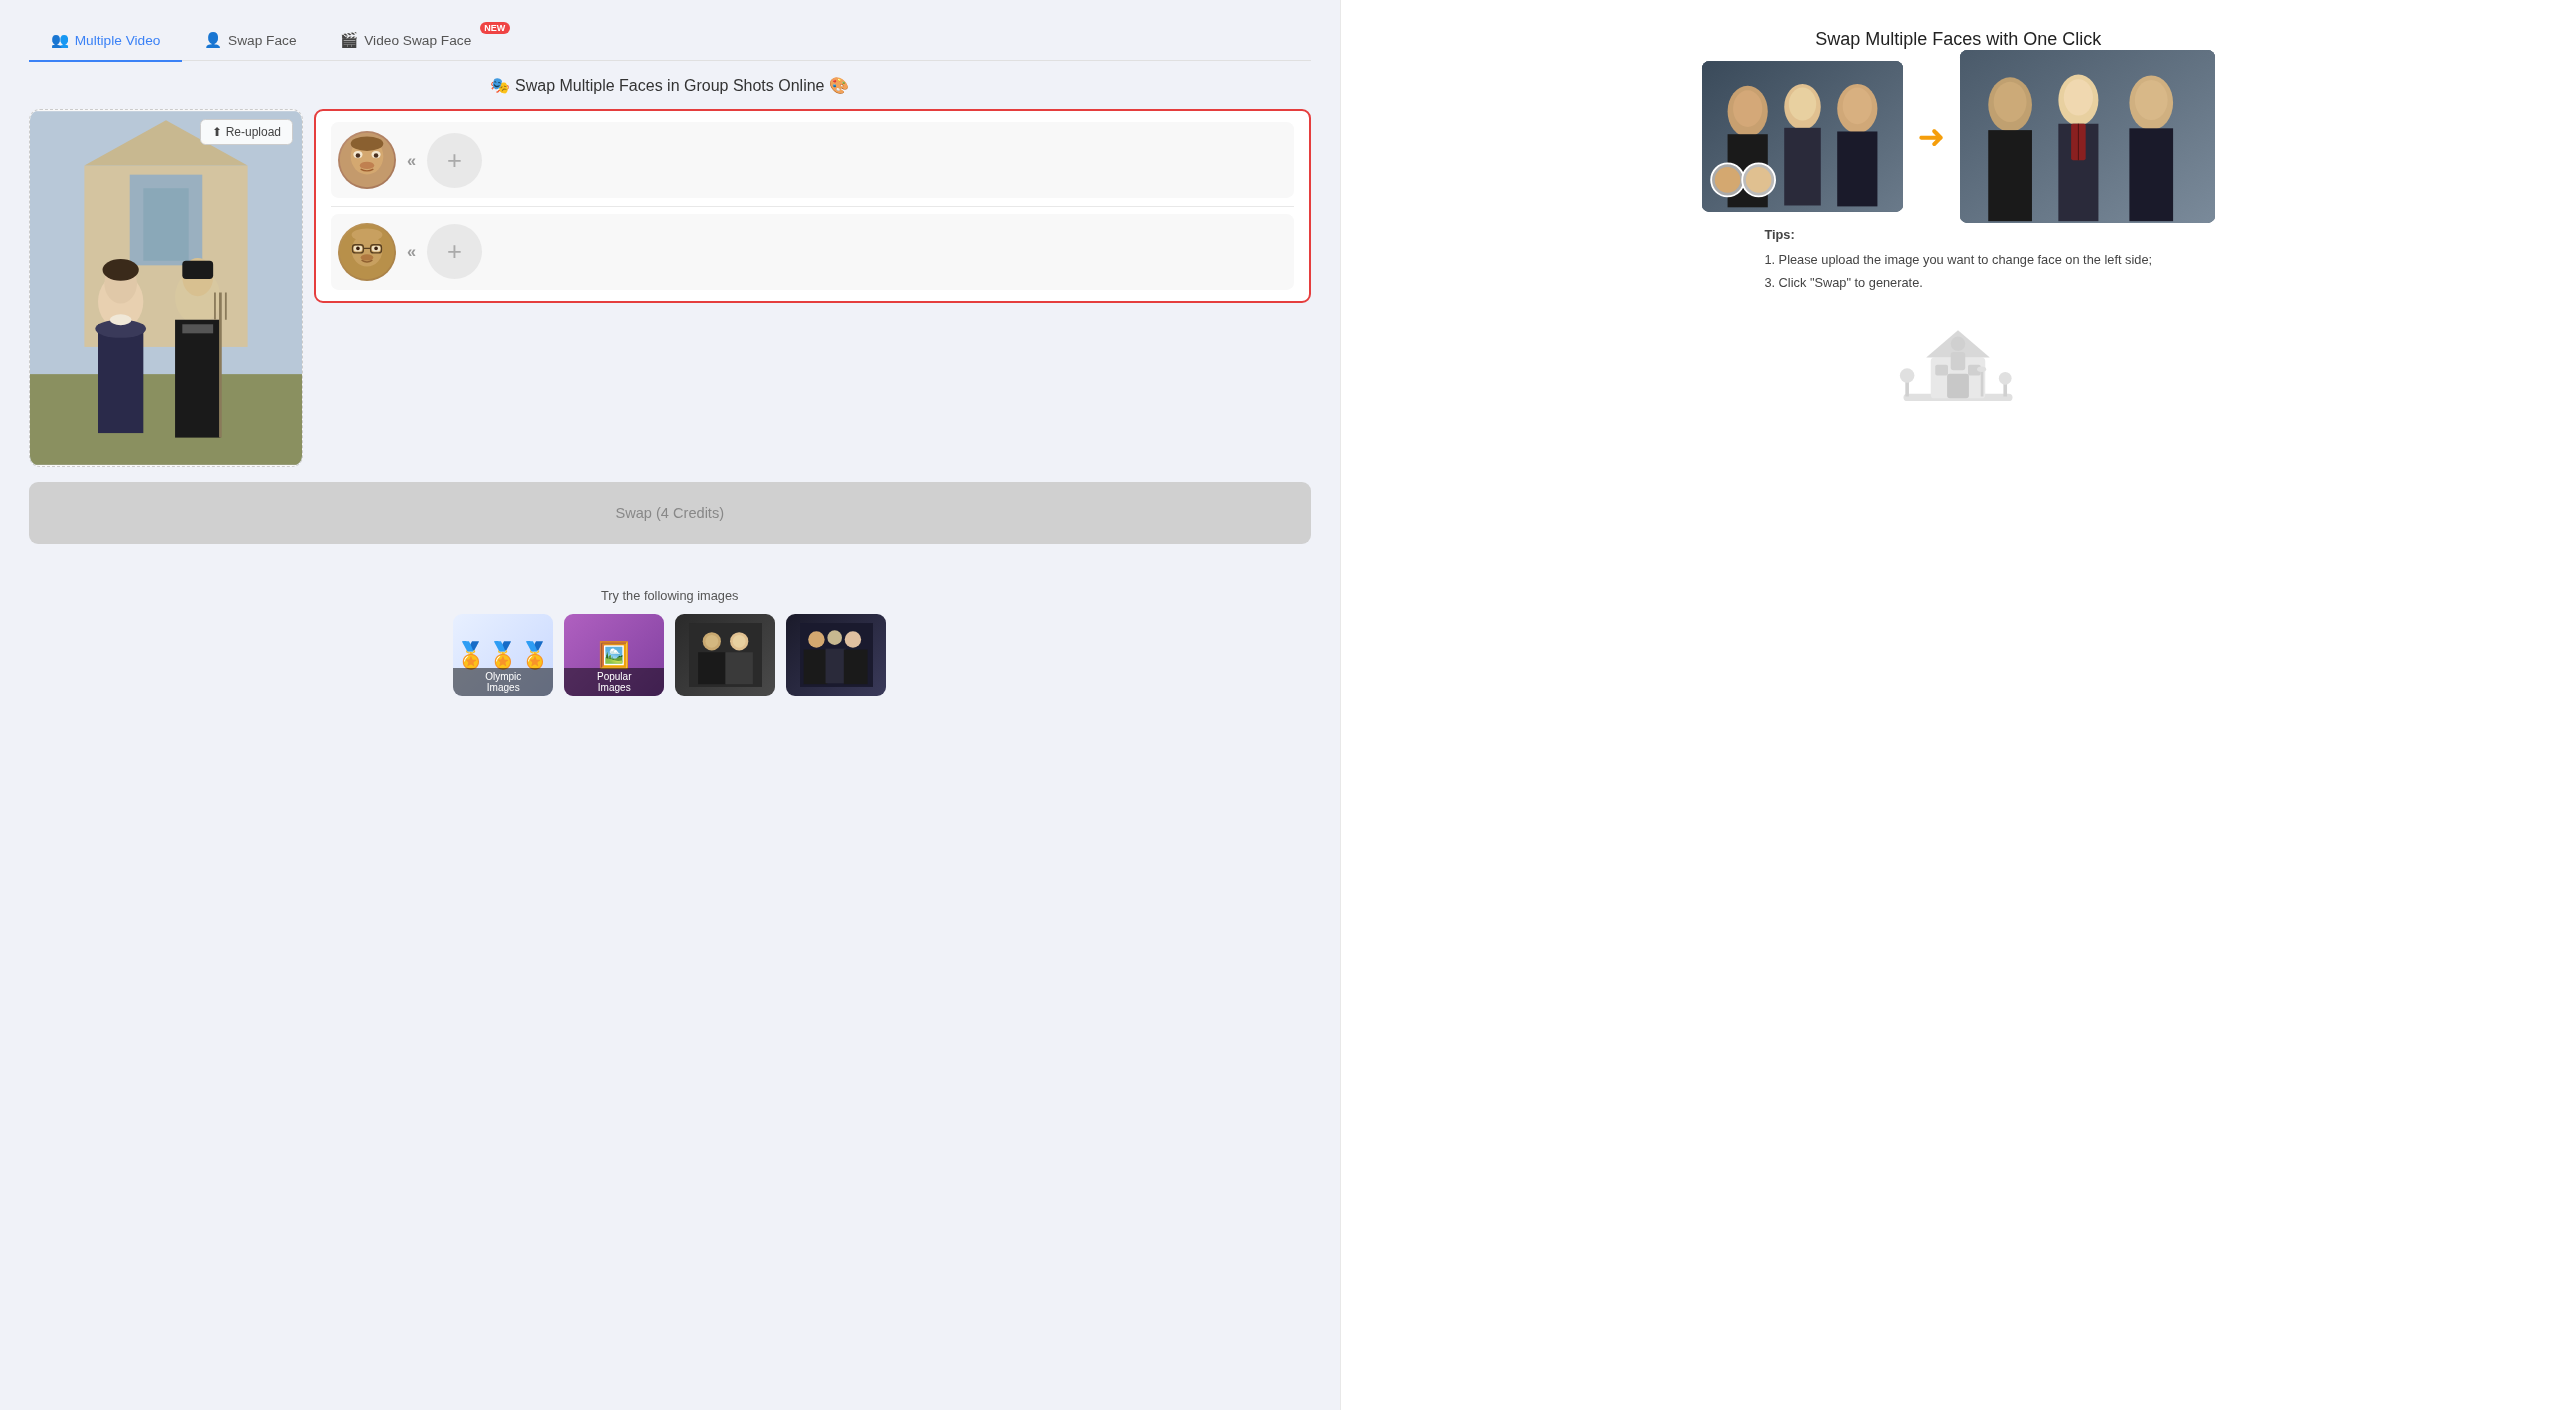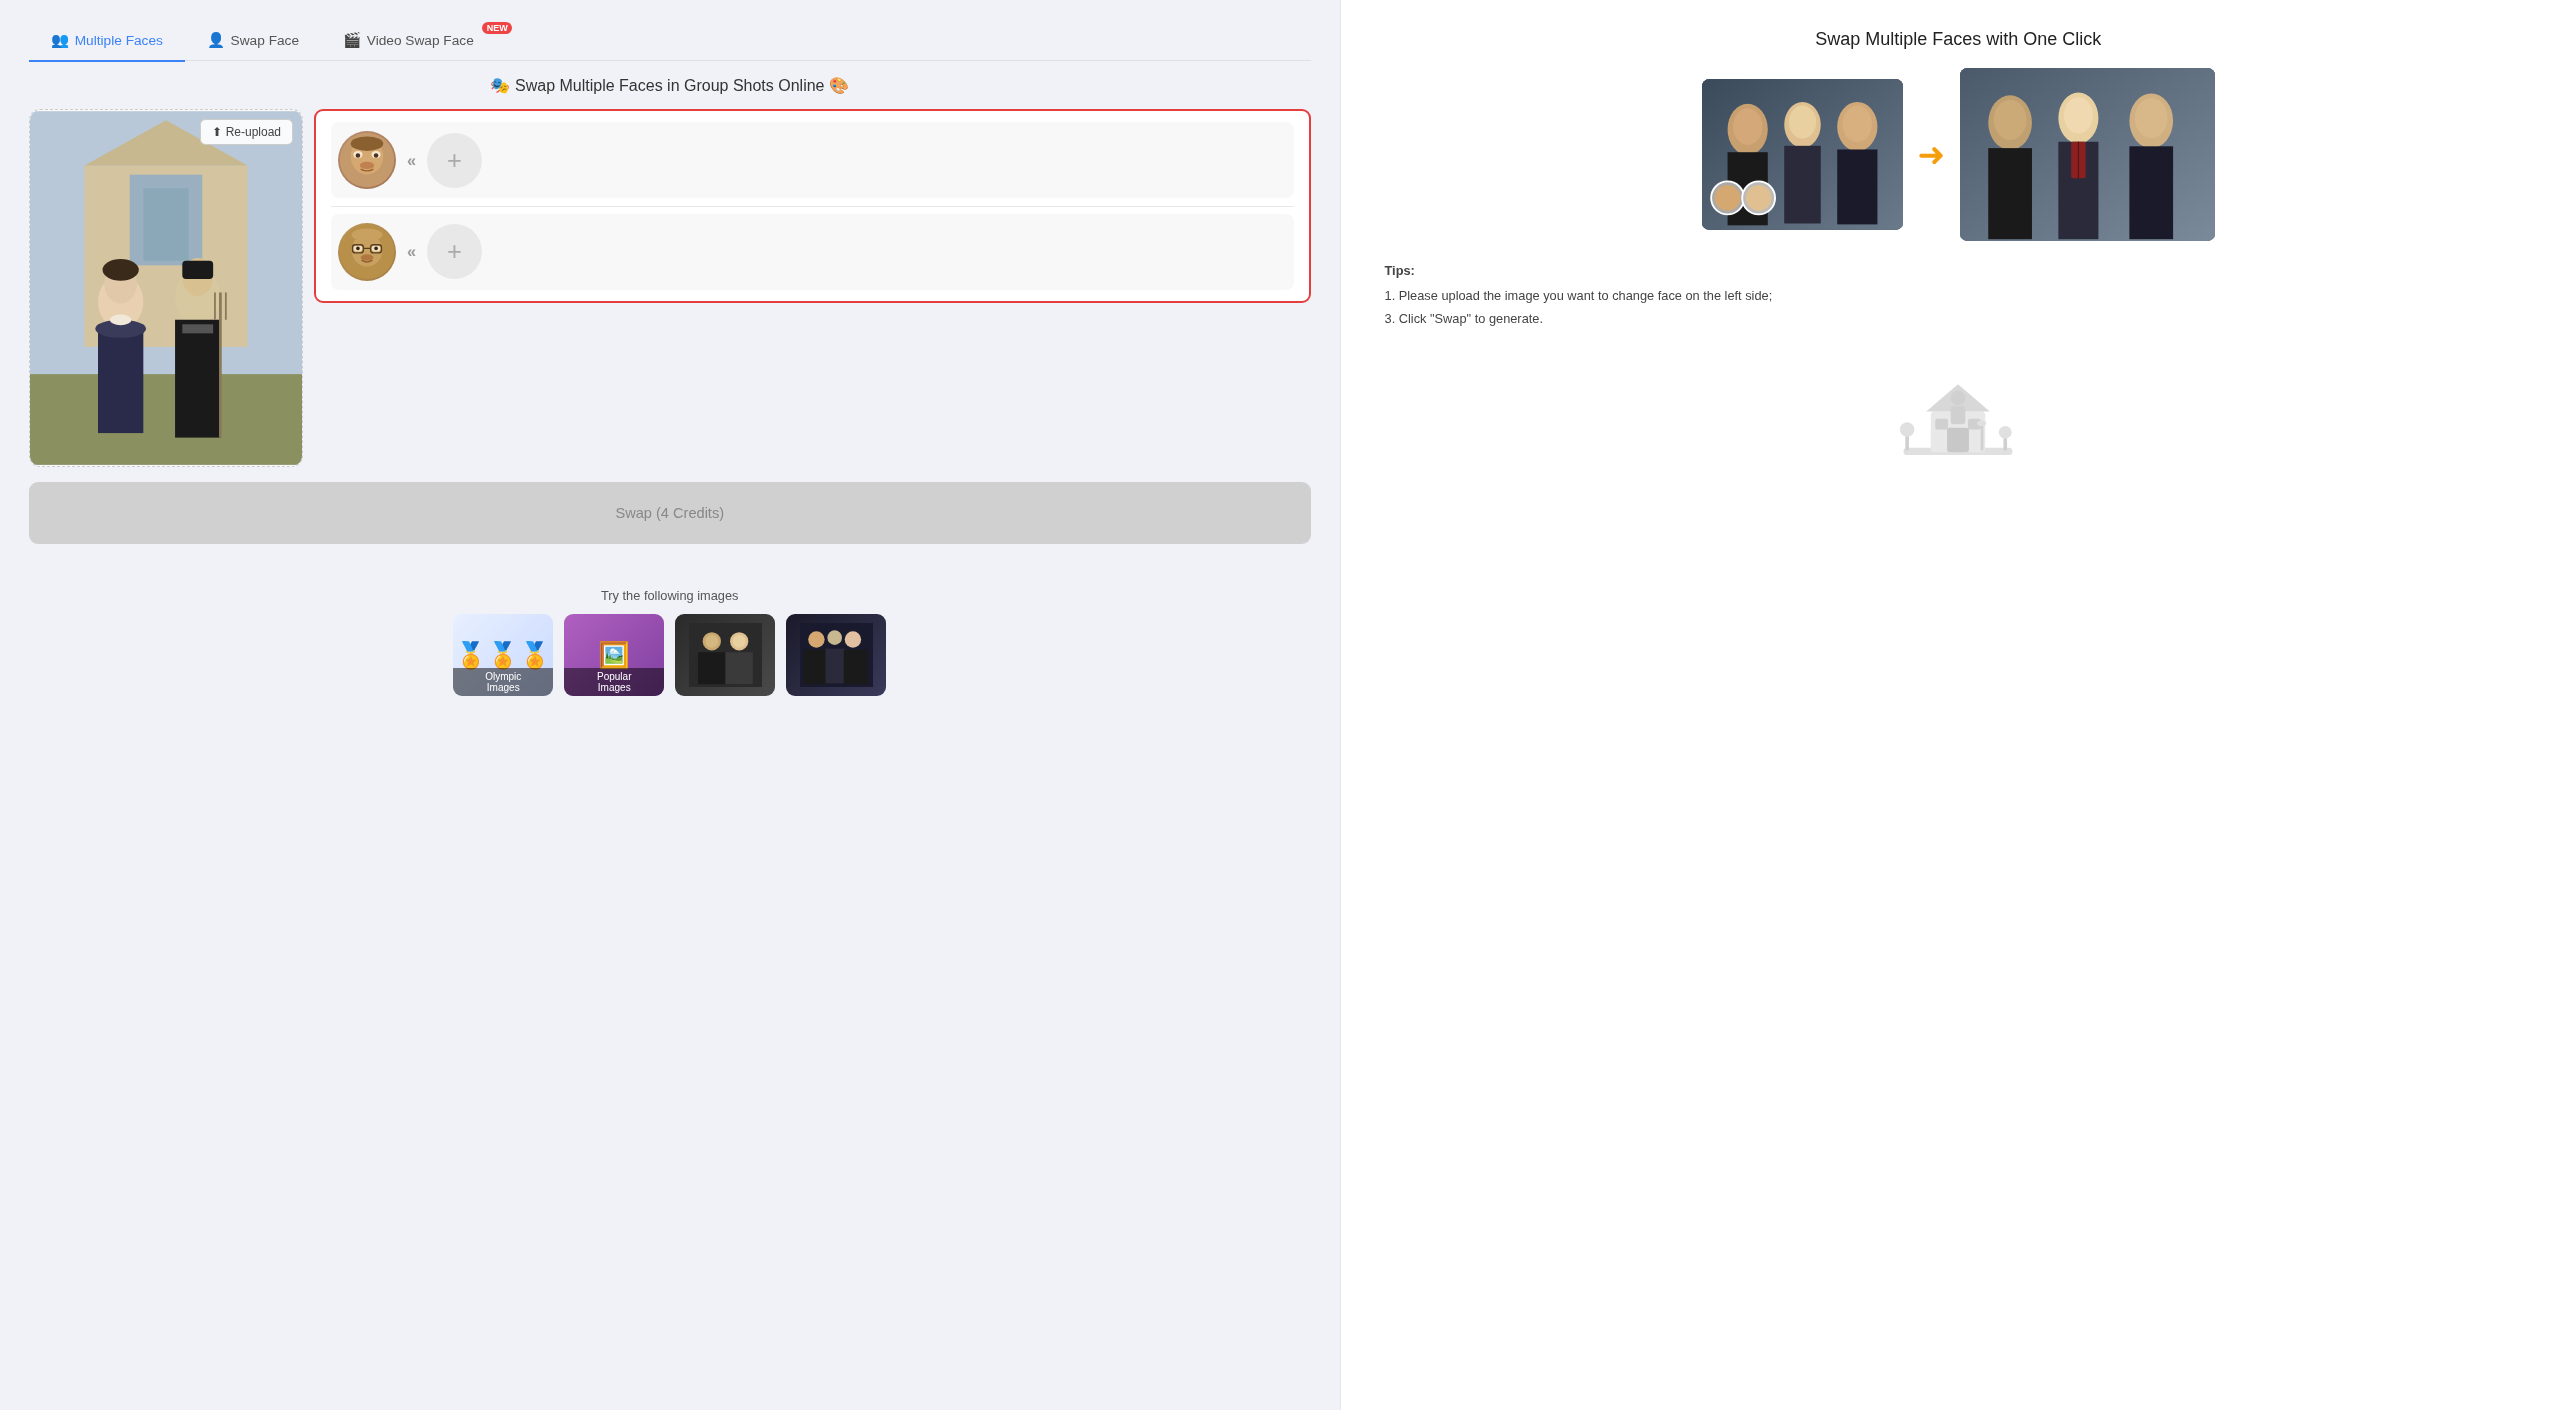--- a/index.html
+++ b/index.html
@@ -16,22 +16,22 @@
       display: flex;
       flex-direction: column;
       gap: 14.6px;
     }
     .right-panel {
       width: 48%;
       background: #fff;
       padding: 29px 44px;
       display: flex;
       flex-direction: column;
-      gap: 18px;
       border-left: 0.9px solid #e8e8e8;
+      align-items: center;
     }
     
     .tabs {
       display: flex;
       align-items: center;
       gap: 0;
       border-bottom: 1.8px solid #e0e0e0;
       padding-bottom: 0;
       position: relative;
     }
@@ -349,21 +349,21 @@
     }
   </style>
 </head>
 <body>
 
 <div class="left-panel">
 
   <nav class="tabs">
     <div class="tab active">
       <span class="tab-icon">👥</span>
-      <span>Multiple Faces</span>
+      <span>Multiple Video</span>
     </div>
     <div class="tab">
       <span class="tab-icon">👤</span>
       <span>Swap Face</span>
     </div>
     <div class="tab" style="position:relative; padding-right:44px;">
       <span class="tab-icon">🎬</span>
       <span>Video Swap Face</span>
       <span class="new-badge">NEW</span>
     </div>

